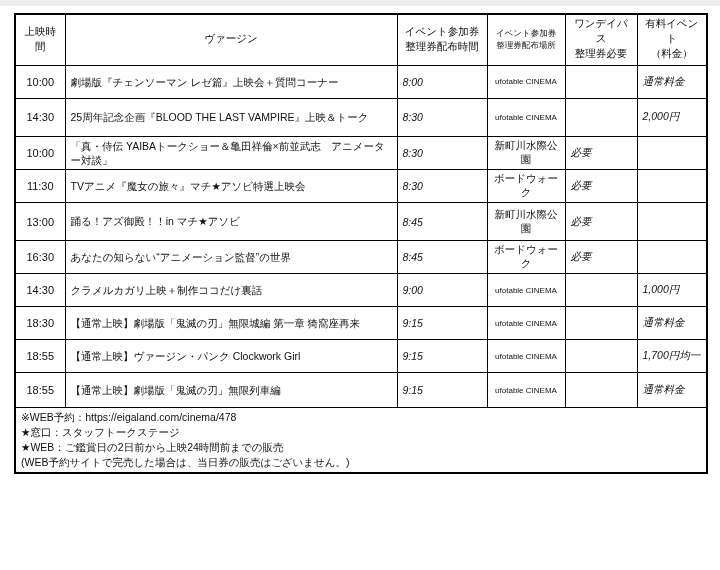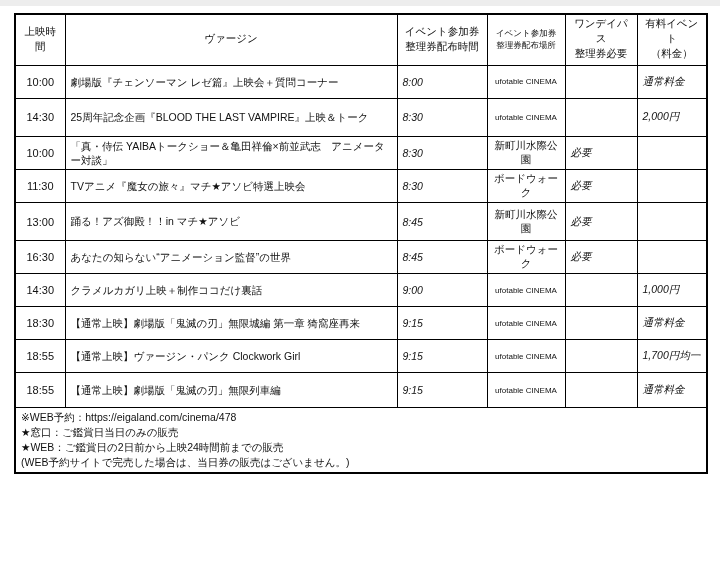--- a/index.html
+++ b/index.html
@@ -185,20 +185,20 @@
           <td class="c-center">9:15</td>
           <td class="c-place latin-small">ufotable CINEMA</td>
           <td class="c-center"></td>
           <td class="c-center">通常料金</td>
         </tr>
       </tbody>
     <tfoot>
       <tr>
         <td class="footer-cell" colspan="6">
           <div class="f-line">※WEB予約：https://eigaland.com/cinema/478</div>
-          <div class="f-line">★窓口：ご鑑賞日当日のみの販売</div>
+          <div class="f-line">★窓口：スタッフトークステージ</div>
           <div class="f-line">★WEB：ご鑑賞日の2日前から上映24時間前までの販売</div>
           <div class="f-line">(WEB予約サイトで完売した場合は、当日券の販売はございません。)</div>
         </td>
       </tr>
     </tfoot>
   </table>
 </div>
 
 </body></html>

